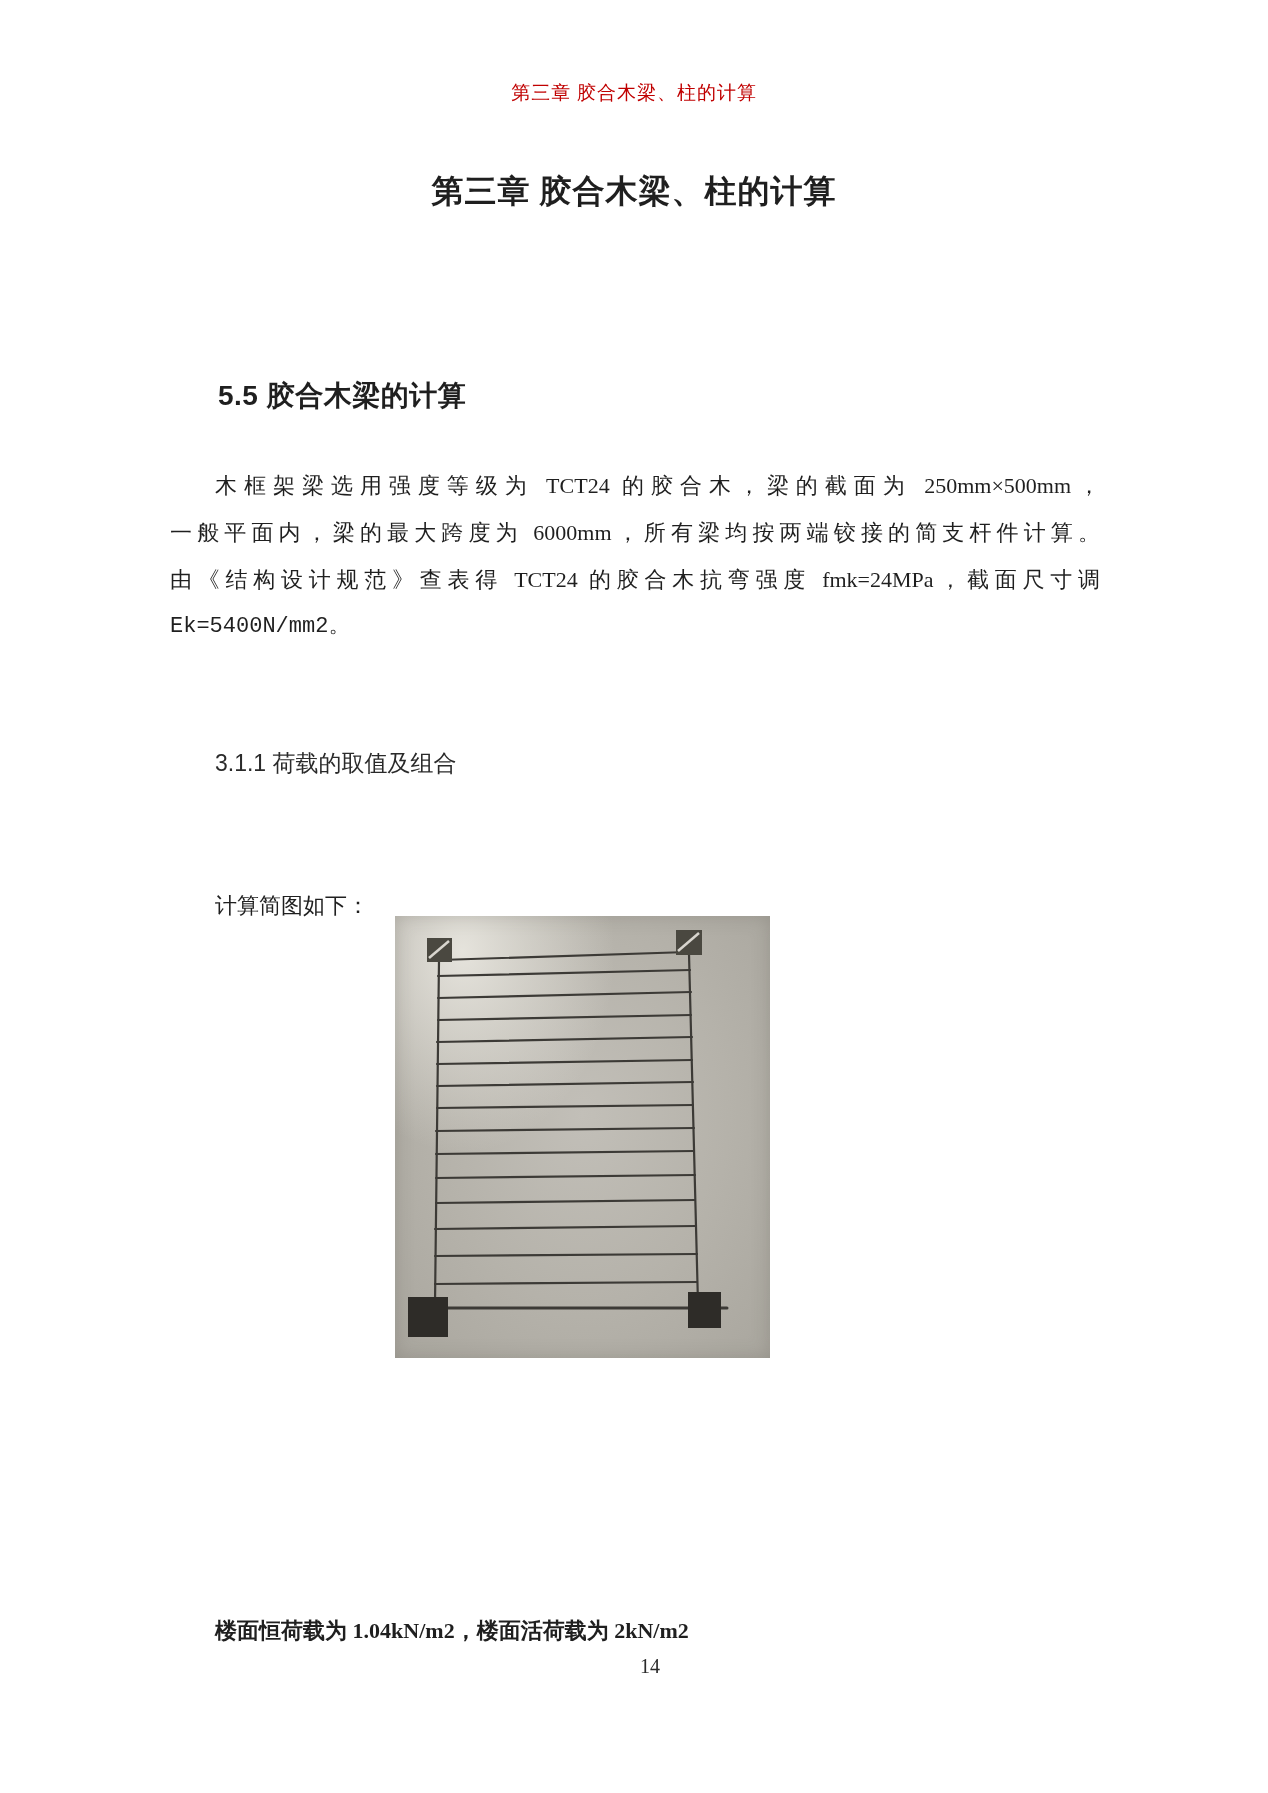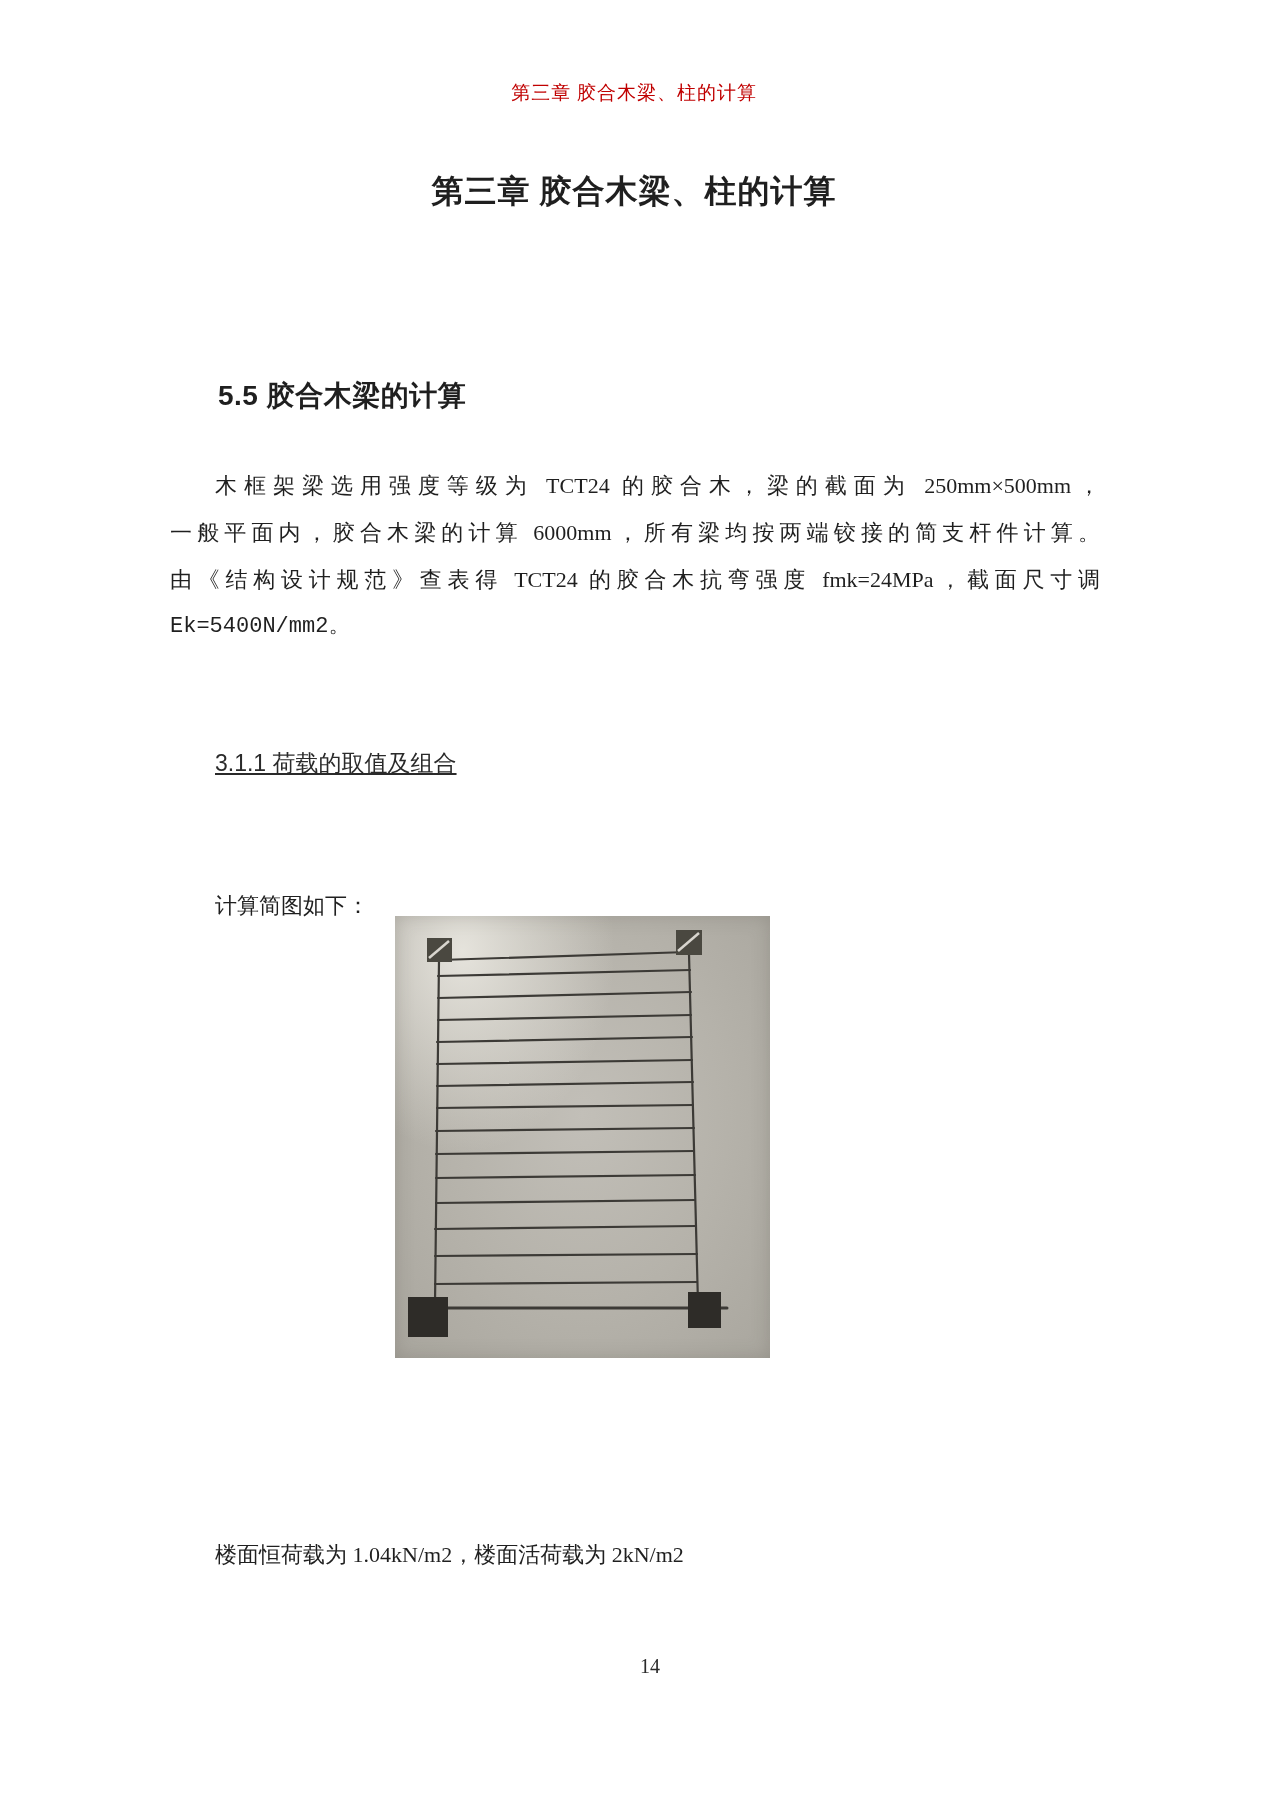--- a/index.html
+++ b/index.html
@@ -43,21 +43,20 @@
     font-weight: bold;
     font-size: 28px; line-height: 36px;
     letter-spacing: 0.5px;
   }
   .h-subsection {
     position: absolute; left: 215px;
     font-family: "Liberation Sans", "DejaVu Sans", sans-serif;
     font-weight: 500;
     font-size: 23px; line-height: 30px;
     color: #2a2a2a;
-    text-decoration: underline;
   }
 
   .bodylines { top: 462px; }
   .jline {
     font-size: 22px; line-height: 47px; height: 47px;
     white-space: nowrap;
     text-align: justify;
     text-align-last: justify;
   }
   .jline.first { text-indent: 2.05em; }
@@ -87,21 +86,21 @@
 
   <div class="running-header">第三章 胶合木梁、柱的计算</div>
 
   <div class="chapter-title">第三章 胶合木梁、柱的计算</div>
 
 
   <div class="h-section" style="top: 378px;">5.5 胶合木梁的计算</div>
 
   <div class="block bodylines">
     <div class="jline first">木框架梁选用强度等级为 TCT24 的胶合木，梁的截面为 250mm×500mm，</div>
-    <div class="jline">一般平面内，胶合木梁的计算 6000mm，所有梁均按两端铰接的简支杆件计算。</div>
+    <div class="jline">一般平面内，梁的最大跨度为 6000mm，所有梁均按两端铰接的简支杆件计算。</div>
     <div class="jline">由《结构设计规范》查表得 TCT24 的胶合木抗弯强度 fmk=24MPa，截面尺寸调</div>
     <div class="jline last">Ek=5400N/mm2。</div>
   </div>
 
   <div class="h-subsection" style="top: 748px;">3.1.1 荷载的取值及组合</div>
 
 
   <div class="block para indent" style="top: 889px;">计算简图如下：</div>
 
   <div class="figure-photo">
@@ -139,17 +138,17 @@
         <path d="M283,35 L304,17" stroke="#d8d5ce" stroke-width="2.5" fill="none"></path>
       </g>
 
       <g fill="#2e2c28">
         <rect x="13" y="381" width="40" height="40"></rect>
         <rect x="293" y="376" width="33" height="36"></rect>
       </g>
     </svg>
   </div>
 
-  <div class="block para indent" style="top: 1538px;">楼面恒荷载为 1.04kN/m2，楼面活荷载为 2kN/m2</div>
+  <div class="block para indent" style="top: 1614px; font-weight: bold;">楼面恒荷载为 1.04kN/m2，楼面活荷载为 2kN/m2</div>
 
   <div class="footer-pagenum">14</div>
 
 </div>
 
 </body></html>

